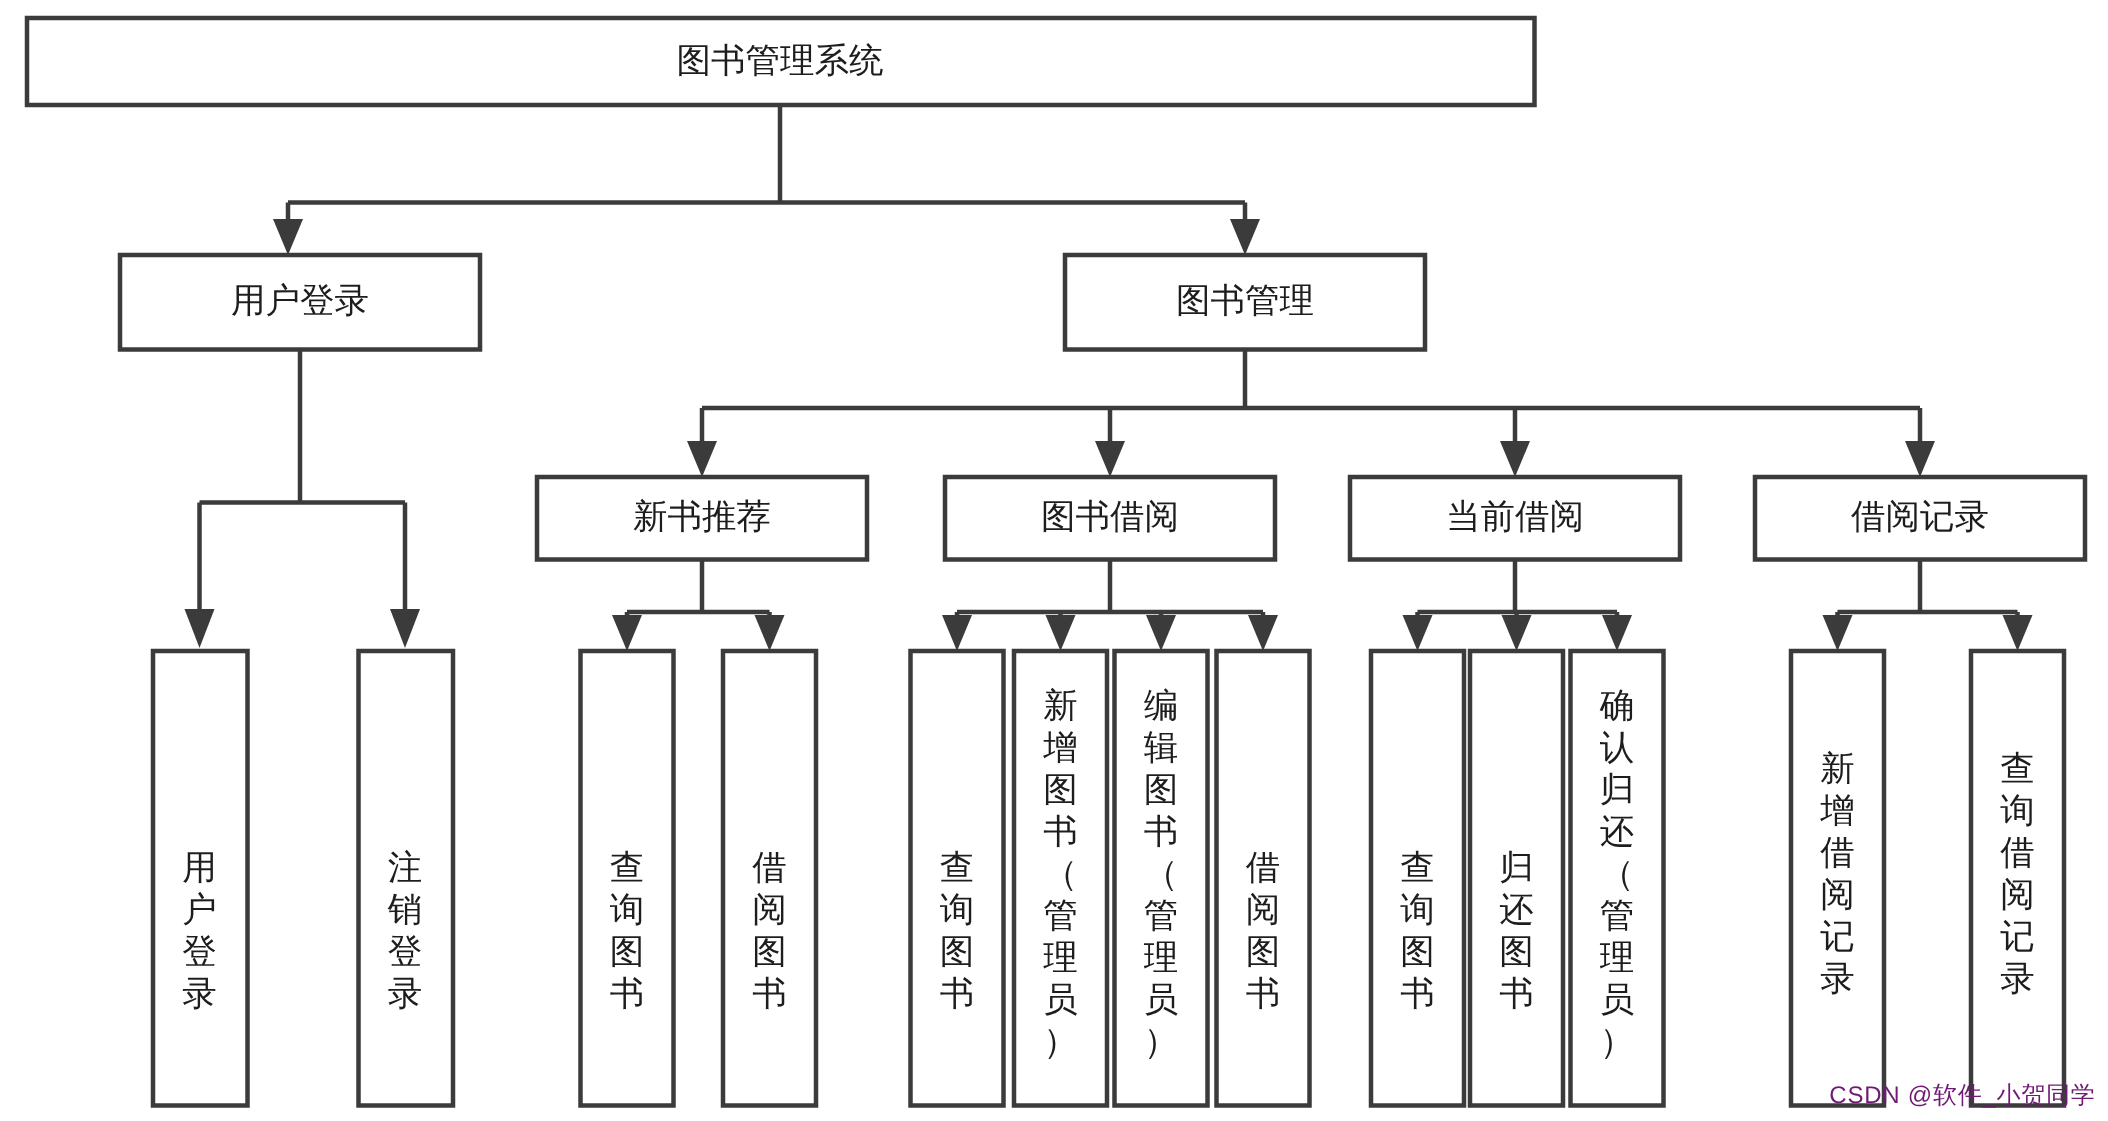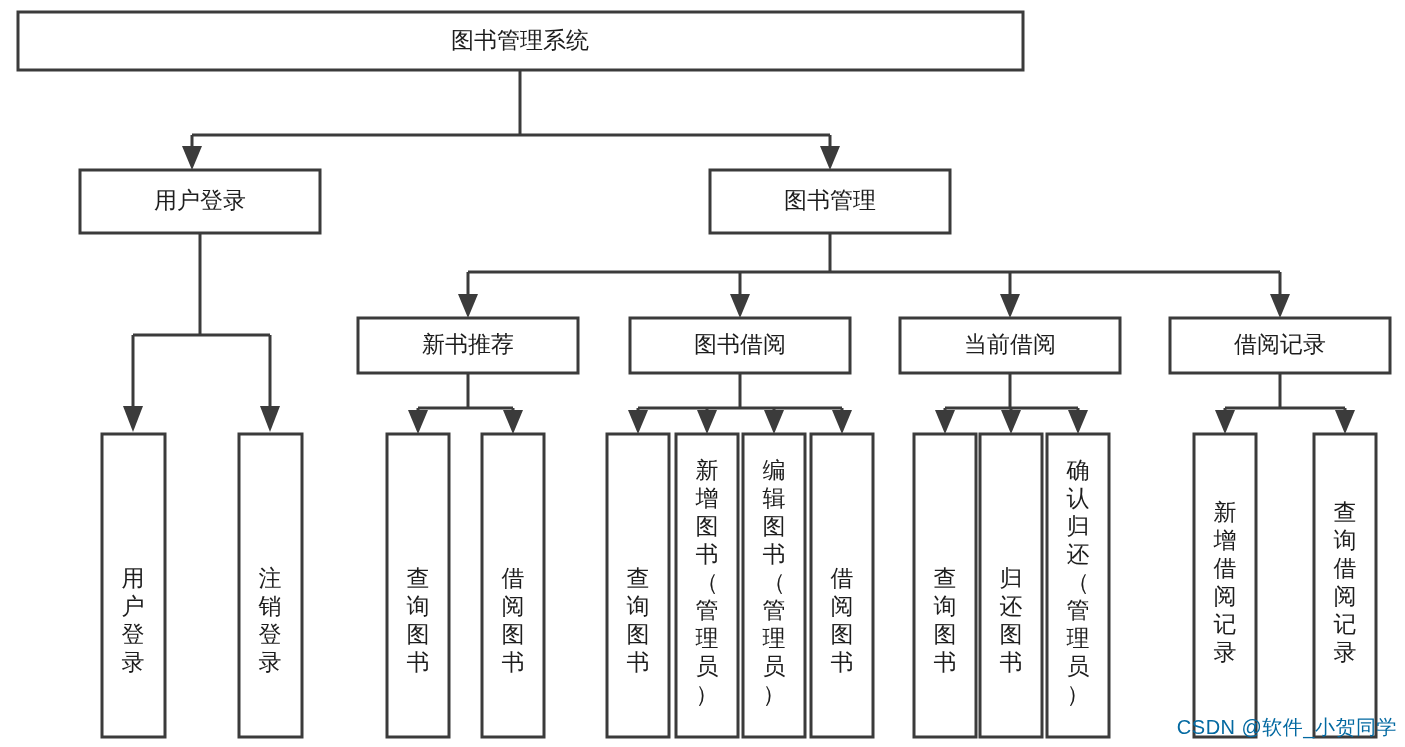--- a/index.html
+++ b/index.html
@@ -52,22 +52,22 @@
     fill: #1d1d1d;
     font-family: "Liberation Sans", "DejaVu Sans", sans-serif;
     font-size: 23px;
     text-anchor: middle;
   }
   .watermark {
     position: absolute;
     right: 8px;
     bottom: 6px;
     font-family: "Liberation Sans", "DejaVu Sans", sans-serif;
-    font-size: 20px;
-    color: #0369a1;
+    font-size: 16px;
+    color: #701a75;
     letter-spacing: 0.5px;
     white-space: nowrap;
     pointer-events: none;
     margin-left: 23px;
   }
 </style>
 </head>
 <body>
 
 <div id="diagram-root">

